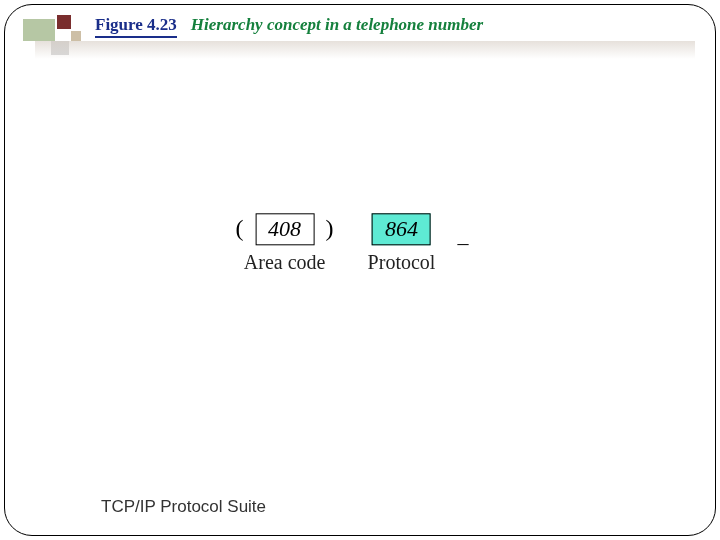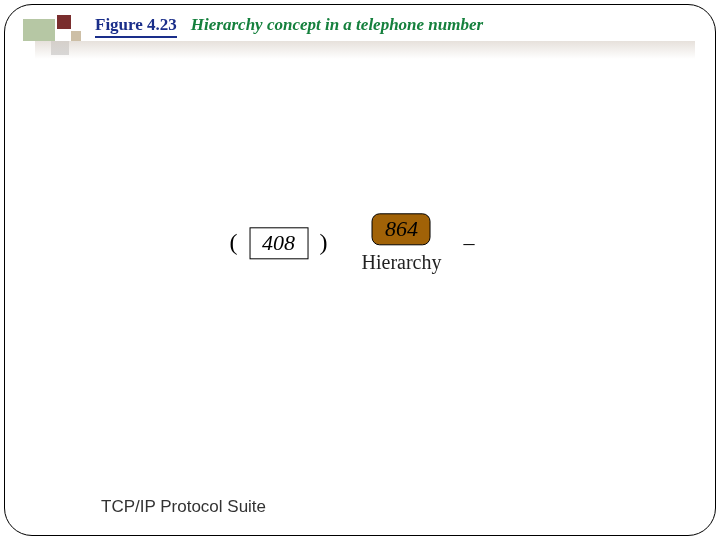--- a/index.html
+++ b/index.html
@@ -82,21 +82,21 @@
   }
   .box {
     border: 1px solid #000;
     padding: 2px 12px;
     font-size: 22px;
     line-height: 1.2;
     display: inline-block;
     font-style: italic;
   }
   .box-white { background: #ffffff; }
-  .box-yellow { background: #a16207; border-radius: 8px; }
+  .box-yellow { background: #5eead4; }
   .box-teal { background: #4fb8c9; }
   .paren { font-size: 24px; padding: 0 6px; }
   .sep { font-size: 22px; padding: 0 8px; }
   .label {
     margin-top: 6px;
     font-size: 20px;
     color: #222;
   }
   .footer {
     position: absolute;
@@ -127,25 +127,26 @@
 
   <div class="phone">
     <div class="row-boxes">
 
       <div class="group">
         <div>
           <span class="paren">(</span>
           <span class="box box-white">408</span>
           <span class="paren">)</span>
         </div>
+        <div class="label">Area code</div>
       </div>
 
       <div class="group">
         <span class="box box-yellow">864</span>
-        <div class="label">Hierarchy</div>
+        <div class="label">Protocol</div>
       </div>
 
       <span class="sep">–</span>
 
       <div class="group">
       </div>
 
     </div>
   </div>
 

